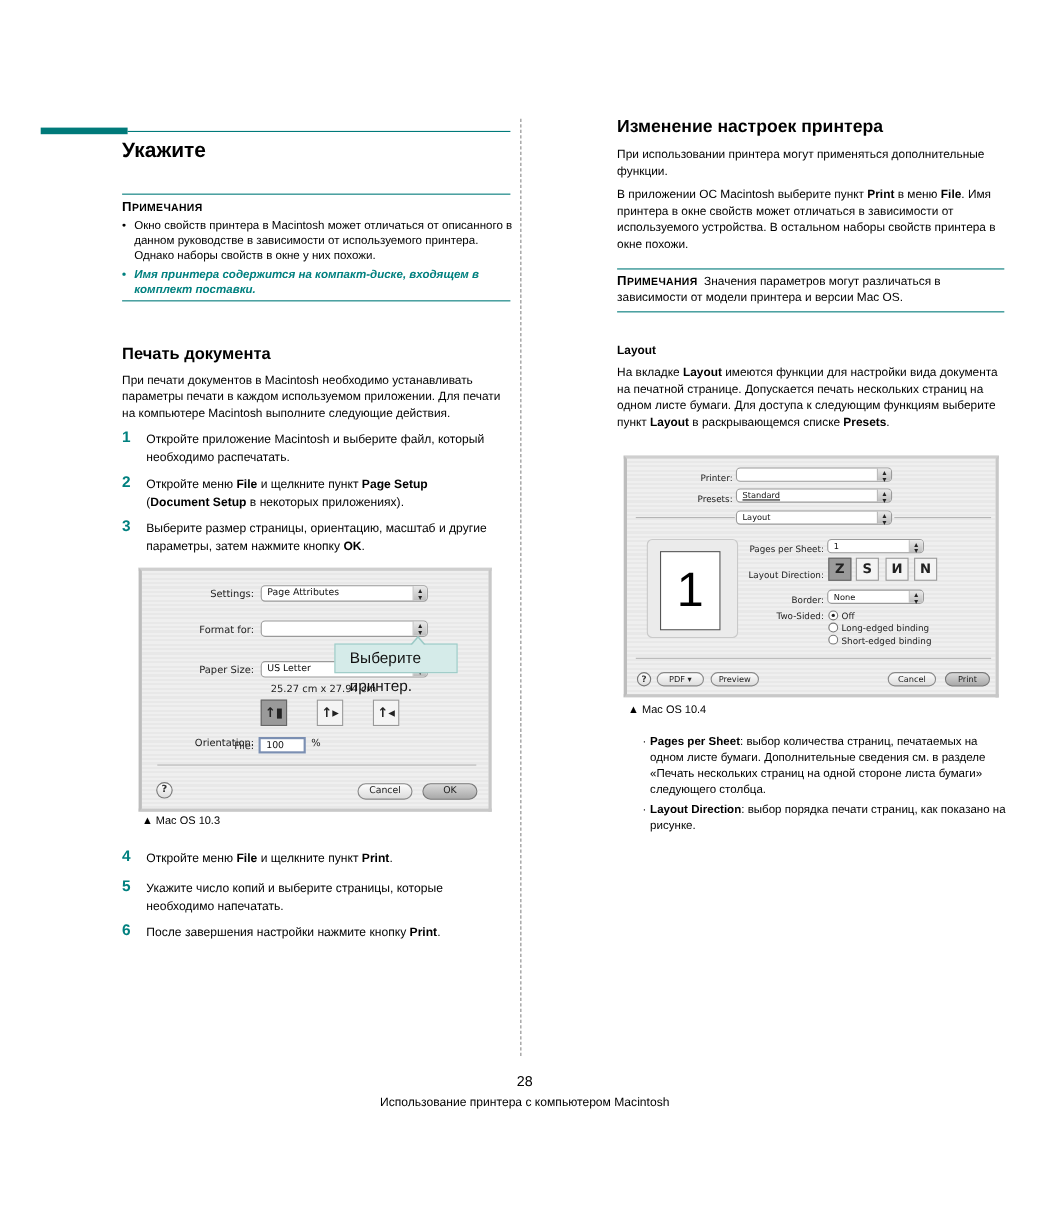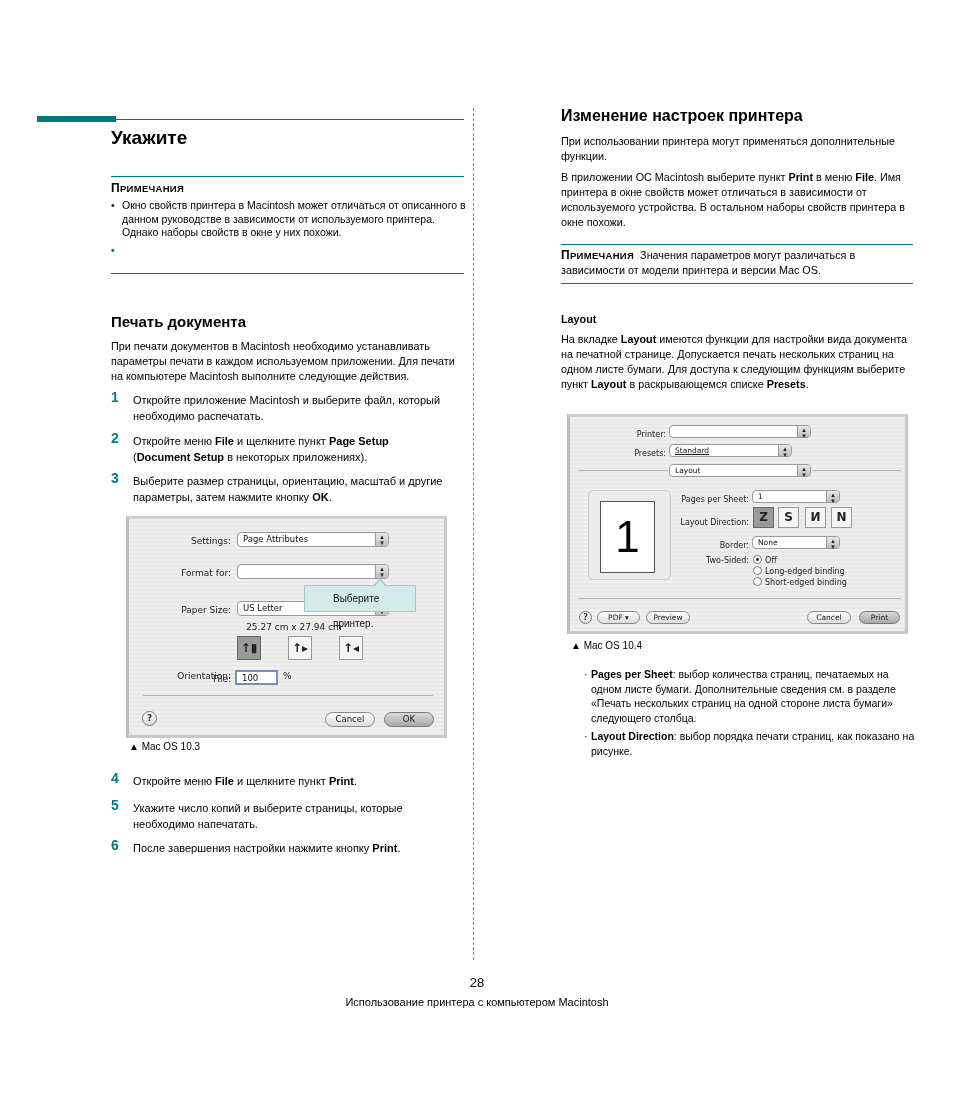--- a/index.html
+++ b/index.html
@@ -36,39 +36,39 @@
     .popup .arrows { position: absolute; right: 0; top: 0; width: 13px; height: 13px; background: linear-gradient(#e9e9e9,#bdbdbd); border-left: 1px solid #999; border-radius: 0 3px 3px 0; font-size: 7px; line-height: 6px; text-align: center; color: #222; padding-top: 1px; }
     .mac-btn { position: absolute; height: 15px; border: 1px solid #888; border-radius: 8px; background: linear-gradient(#fdfdfd,#dcdcdc); font-family: "DejaVu Sans", sans-serif; font-size: 8.5px; line-height: 13px; text-align: center; color: #222; }
     .mac-btn.default { background: linear-gradient(#d9d9d9,#a9a9a9); border-color: #777; }
     .help-btn { position: absolute; width: 15px; height: 15px; border: 1px solid #777; border-radius: 50%; background: linear-gradient(#fff,#ddd); font-family: "DejaVu Sans", sans-serif; font-size: 9px; font-weight: bold; line-height: 13px; text-align: center; color: #333; }
     .hr-gray { position: absolute; height: 1px; background: #b5b5b5; }
     .icon-tile { position: absolute; width: 24px; height: 24px; border: 1px solid #999; background: #f4f4f4; font-family: "DejaVu Sans", sans-serif; font-size: 12px; font-weight: bold; text-align: center; line-height: 22px; color: #222; }
     .icon-tile.selected { background: #9a9a9a; border-color: #666; }
     .radio { position: absolute; width: 9px; height: 9px; border: 1px solid #777; border-radius: 50%; background: #fff; }
     .radio.on::after { content: ""; position: absolute; left: 2px; top: 2px; width: 3px; height: 3px; border-radius: 50%; background: #222; }
     .radio-label { position: absolute; font-family: "DejaVu Sans", sans-serif; font-size: 8.5px; color: #222; }
-    .callout { position: absolute; background: #d5ebe9; border: 1px solid #9ccac6; font-size: 10px; line-height: 14px; padding: 0 0 0 28px; color: #111; }
+    .callout { position: absolute; background: #d5ebe9; border: 1px solid #9ccac6; font-size: 14px; line-height: 14px; padding: 0 0 0 13px; color: #111; }
     .callout::before { content: ""; position: absolute; left: 68px; top: -8px; width: 0; height: 0; border-left: 7px solid transparent; border-right: 7px solid transparent; border-bottom: 8px solid #9ccac6; }
     .callout::after { content: ""; position: absolute; left: 69px; top: -6px; width: 0; height: 0; border-left: 6px solid transparent; border-right: 6px solid transparent; border-bottom: 7px solid #d5ebe9; }
     .caption { font-size: 10px; line-height: 13px; }
   </style>
 </head>
 <body>
 
 <div class="abs head-bar"></div>
 <div class="abs head-rule"></div>
 <div class="abs col-divider"></div>
 
 <div class="abs h1" style="left:111px; top:127px;">Укажите</div>
 
 <div class="abs note-rule" style="left:111px; top:176px; width:353px;"></div>
 <div class="abs note-title" style="left:111px; top:181px;"><span class="cap">П</span><span class="sc">РИМЕЧАНИЯ</span></div>
 <div class="abs" style="left:111px; top:199px; width:355px;">
   <div class="bullet-item"><span class="dot">•</span><span>Окно свойств принтера в Macintosh может отличаться от описанного в данном руководстве в зависимости от используемого принтера. Однако наборы свойств в окне у них похожи.</span></div>
-  <div class="bullet-item bullet-teal" style="margin-top:4px;"><span class="dot" style="font-style:normal;">•</span></div>
+  <div class="bullet-item bullet-teal" style="margin-top:4px;"><span class="dot" style="font-style:normal;">•</span><span>Имя принтера содержится на компакт-диске, входящем в комплект поставки.</span></div>
 </div>
 <div class="abs note-rule" style="left:111px; top:273px; width:353px;"></div>
 
 <div class="abs h2" style="left:111px; top:313px;">Печать документа</div>
 <div class="abs body-text" style="left:111px; top:339px; width:355px; font-size:10.8px;">При печати документов в Macintosh необходимо устанавливать параметры печати в каждом используемом приложении. Для печати на компьютере Macintosh выполните следующие действия.</div>
 
 <div class="step" style="top:392px;">
   <span class="num">1</span>
   <div class="txt">Откройте приложение Macintosh и выберите файл, который необходимо распечатать.</div>
 </div>
@@ -132,21 +132,21 @@
 <div class="abs note-rule" style="left:561px; top:283px; width:352px;"></div>
 
 <div class="abs" style="left:561px; top:312px; font-weight:bold; font-size:10.8px;">Layout</div>
 <div class="abs body-text" style="left:561px; top:332px; width:355px; font-size:10.8px;"><span>На вкладке </span><b>Layout</b><span> имеются функции для настройки вида документа на печатной странице. Допускается печать нескольких страниц на одном листе бумаги. Для доступа к следующим функциям выберите пункт </span><b>Layout</b><span> в раскрывающемся списке </span><b>Presets</b><span>.</span></div>
 
 <div class="abs dialog" style="left:567px; top:414px; width:341px; height:220px;">
   <div class="mac-label" style="left:20px; top:10px; width:76px; font-size:8px;">Printer:</div>
   <div class="popup" style="left:99px; top:8px; width:142px; height:13px; line-height:11px; font-size:7.5px;"><span></span><span class="arrows" style="height:11px;">▴<br>▾</span></div>
 
   <div class="mac-label" style="left:20px; top:29px; width:76px; font-size:8px;">Presets:</div>
-  <div class="popup" style="left:99px; top:27px; width:123px; height:13px; line-height:11px; font-size:7.5px;text-decoration:underline;"><span>Standard</span><span class="arrows" style="height:11px;">▴<br>▾</span></div>
+  <div class="popup" style="left:99px; top:27px; width:142px; height:13px; line-height:11px; font-size:7.5px;text-decoration:underline;"><span>Standard</span><span class="arrows" style="height:11px;">▴<br>▾</span></div>
 
   <div class="hr-gray" style="left:8px; top:53px; width:90px;"></div>
   <div class="popup" style="left:99px; top:47px; width:142px; height:13px; line-height:11px; font-size:7.5px;"><span>Layout</span><span class="arrows" style="height:11px;">▴<br>▾</span></div>
   <div class="hr-gray" style="left:243px; top:53px; width:88px;"></div>
 
   <div class="abs" style="left:18px; top:73px; width:83px; height:90px; border:1px solid #c9c9c9; border-radius:5px; background:#ebebeb;">
     <div class="abs" style="left:11px; top:10px; width:55px; height:72px; background:#fff; border:1px solid #555; font-size:44px; line-height:70px; text-align:center;">1</div>
   </div>
 
   <div class="mac-label" style="left:95px; top:75px; width:84px; font-size:8px;">Pages per Sheet:</div>

